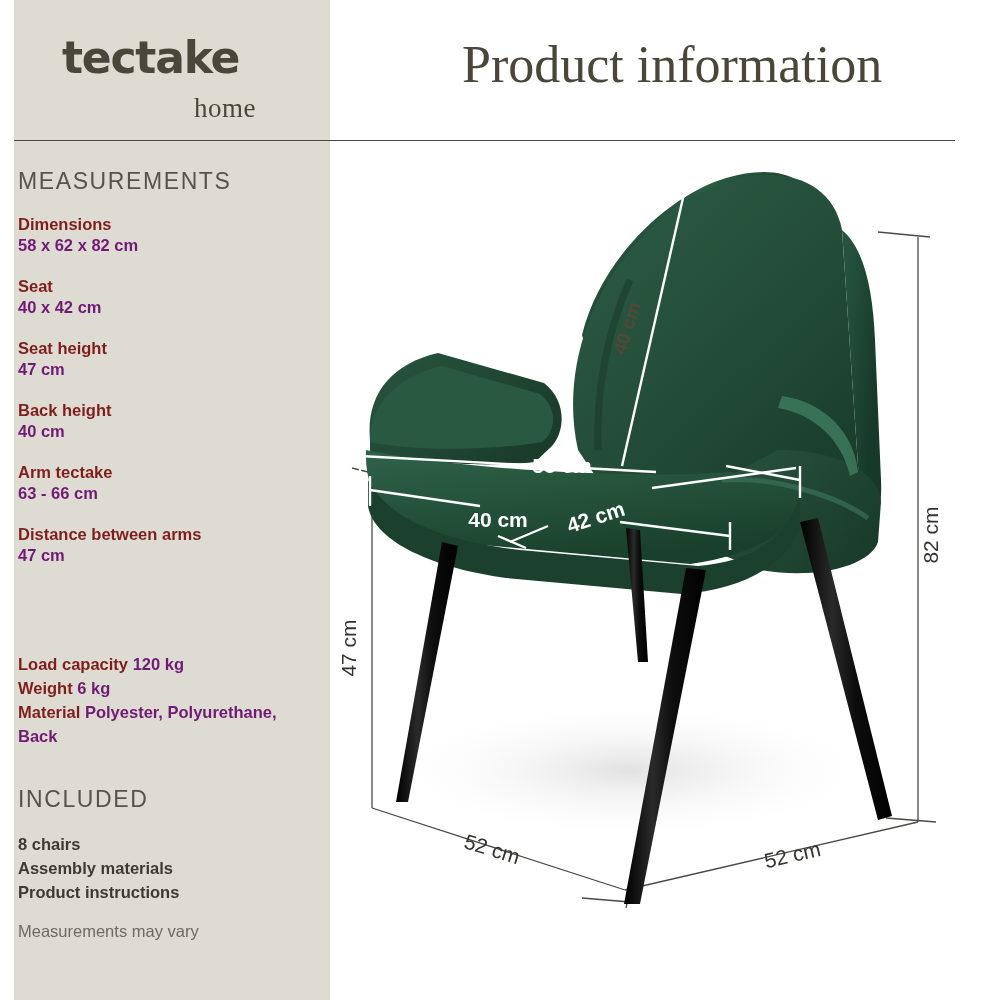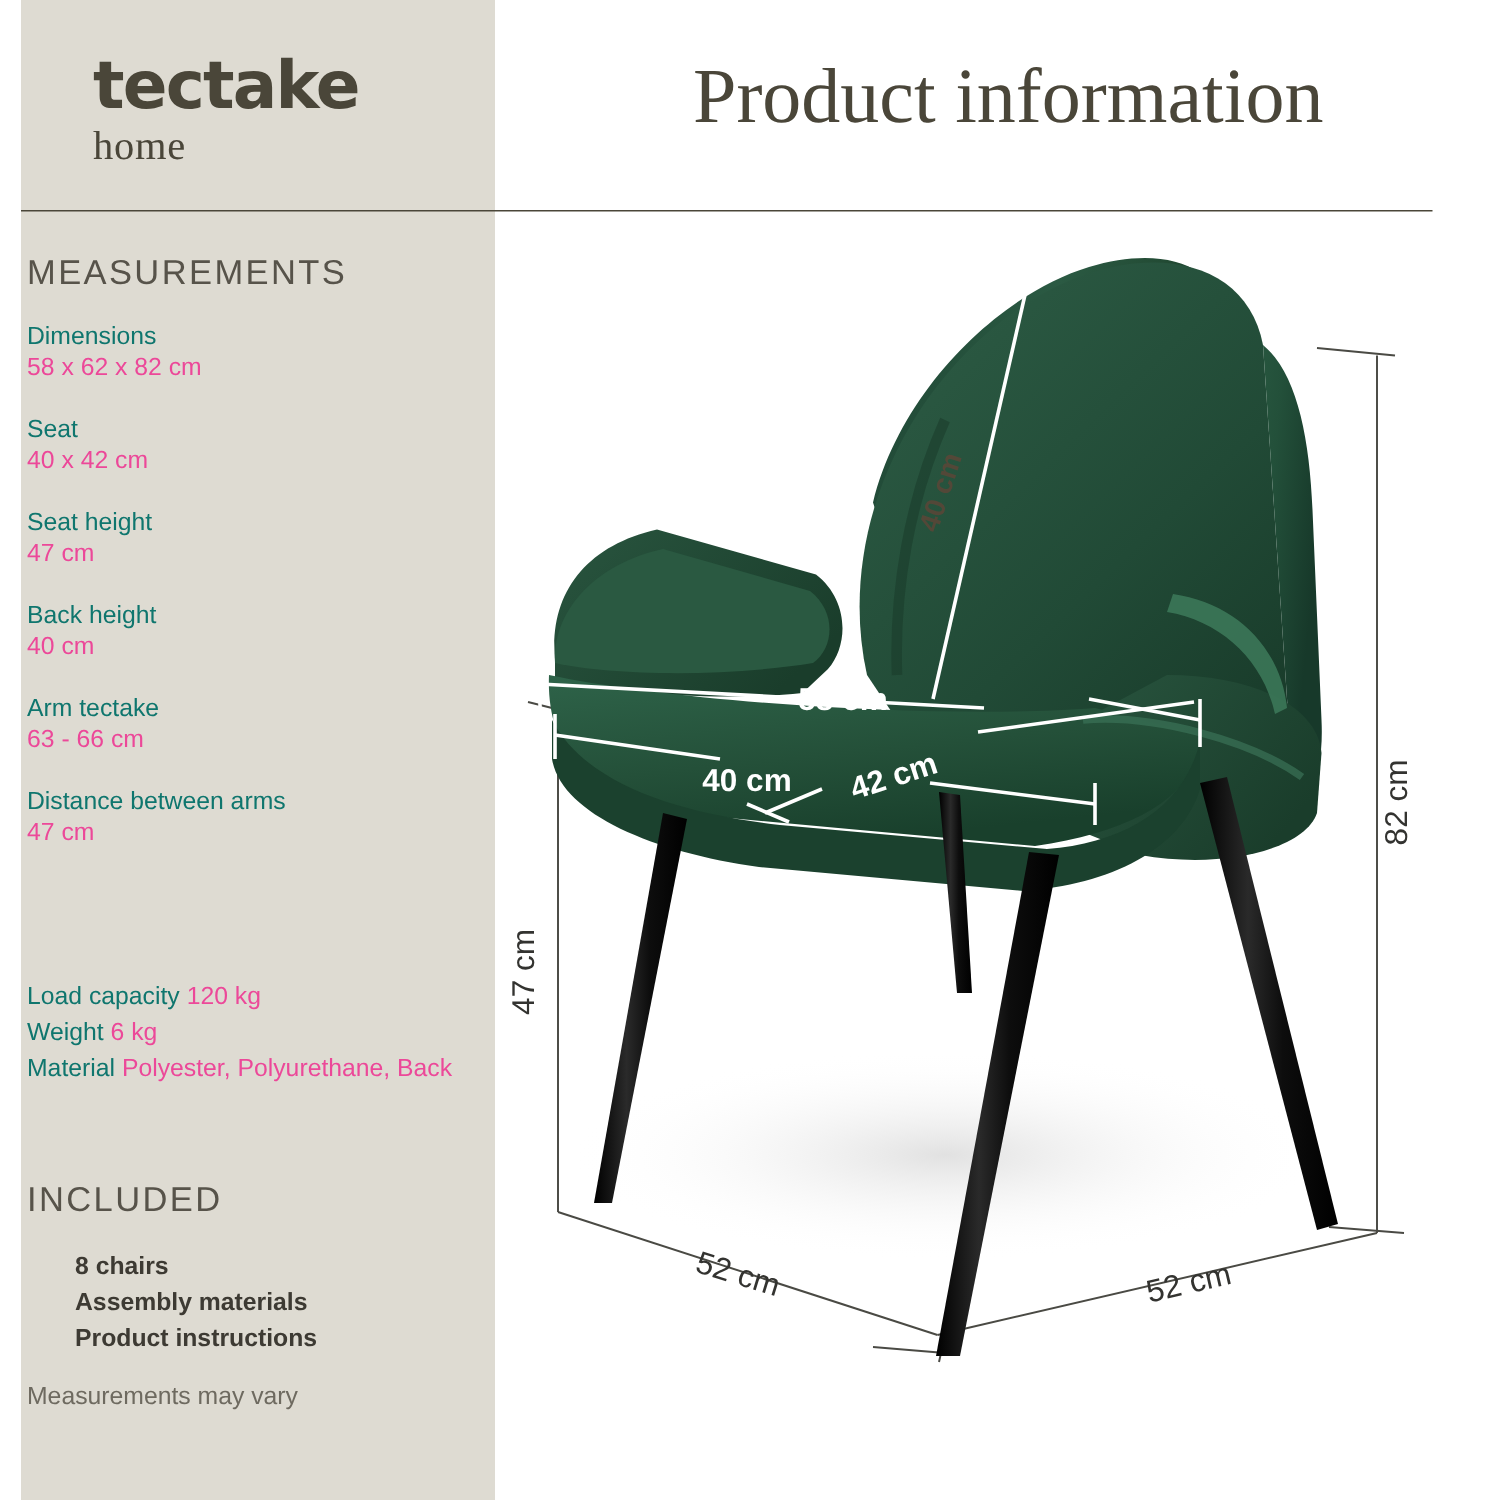--- a/index.html
+++ b/index.html
@@ -40,23 +40,23 @@
     font-weight: 700;
     font-size: 44px;
     letter-spacing: -1.2px;
     color: #4a4639;
     line-height: 1;
   }
   #brand-logo .brand-sub {
     font-family: "Liberation Serif", serif;
     font-size: 27px;
     color: #4a4639;
-    text-align: left;
+    text-align: right;
     line-height: 1;
-    margin-top: 4px;
+    margin-top: 15px;
     margin-right: 6px;
     letter-spacing: 0.5px;
   }
 
   #page-title {
     position: absolute;
     left: 462px;
     top: 36px;
     font-family: "Liberation Serif", serif;
     font-size: 52px;
@@ -85,37 +85,36 @@
     font-family: "Liberation Sans", sans-serif;
   }
   .spec-block {
     position: absolute;
     left: 18px;
     width: 300px;
     font-size: 16.5px;
     line-height: 21px;
   }
   .spec-label {
-    font-weight: 400;
-    color: #0f766e;
+    font-weight: 700;
+    color: #7f1d1d;
   }
   .spec-value {
-    font-weight: 400;
-    color: #ec4899;
+    font-weight: 700;
+    color: #701a75;
   }
   .inline-row {
     font-size: 16.5px;
     line-height: 24px;
   }
   .included-item {
     font-weight: 700;
     color: #3d3a33;
     font-size: 16.5px;
     line-height: 24px;
-    margin-left: 32px;
   }
   .footnote {
     position: absolute;
     left: 18px;
     font-size: 16.5px;
     color: #6e6a60;
   }
 
   
   #illustration {

